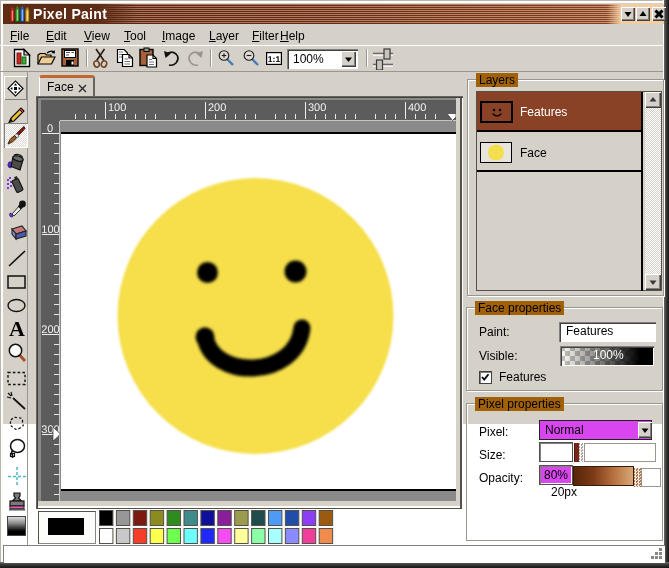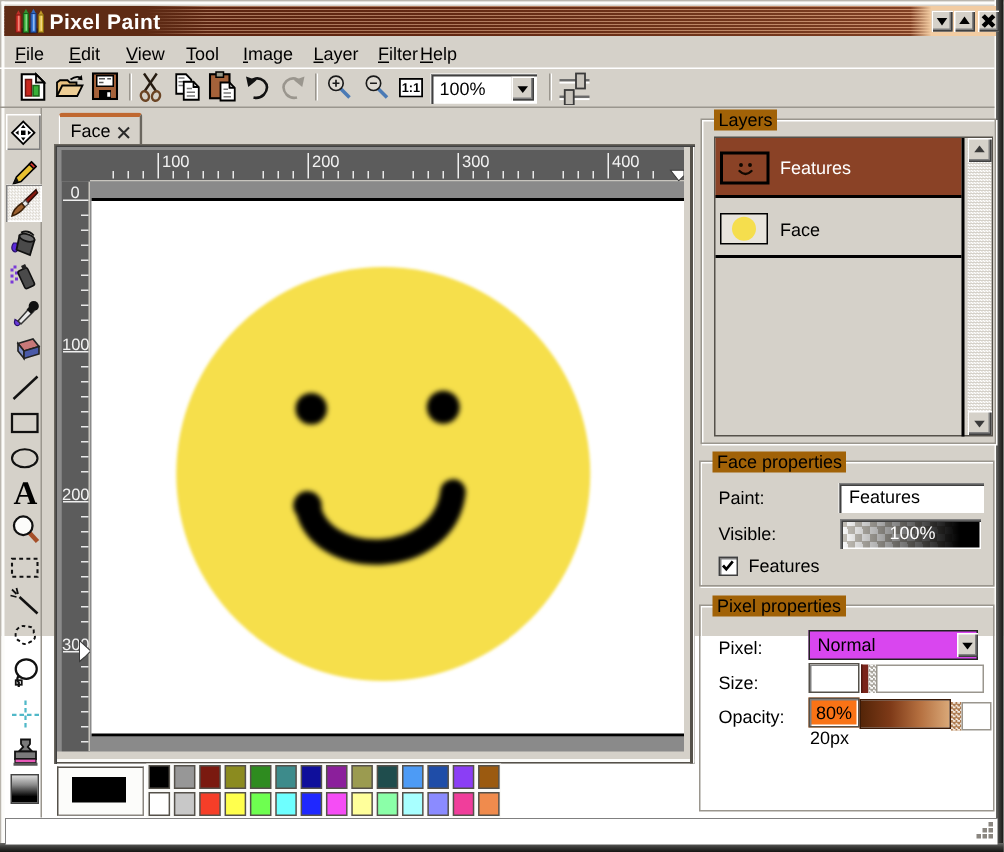--- a/index.html
+++ b/index.html
@@ -413,27 +413,27 @@
     <div class="abs" style="left:12px;top:67px;">Opacity:</div>
 
     <div class="abs" style="left:72px;top:16px;width:113px;height:20px;background:#d946ef;border:1px solid #222;">
       <span class="abs" style="left:5px;top:2px;">Normal</span>
       <div class="abs btn" style="left:98px;top:1px;width:14px;height:16px;"><svg width="14" height="16">
             <path d="M3.5 6.5 L10.5 6.5 L7 11 Z" fill="#000"></path>
           </svg></div>
     </div>
 
     <div class="abs" style="left:72px;top:38px;width:34px;height:20px;background:#fff;box-shadow:inset 1px 1px 0 #808080, inset -1px -1px 0 #fff;border:1px solid #55514A;">
-      <span class="abs" style="left:0;top:2px;margin-top:40px;">20px</span>
+      <span class="abs" style="left:11px;top:2px;margin-top:40px;">20px</span>
     </div>
     <div class="abs" style="left:107px;top:39px;width:5px;height:19px;background:#7A241A;border-left:1px solid #50170F;"></div>
     <div class="abs" style="left:112px;top:39px;width:5px;height:19px;background:#D8D4CC;background-image:repeating-conic-gradient(rgba(255,255,255,0.9) 0% 25%, rgba(120,116,108,0.5) 25% 50%);background-size:3px 3px;"></div>
     <div class="abs" style="left:117px;top:39px;width:72px;height:19px;background:#fff;border:1px solid #9A968E;"></div>
 
-    <div class="abs" style="left:72px;top:61px;width:34px;height:20px;background:#f97316;box-shadow:inset 1px 1px 0 #808080, inset -1px -1px 0 #fff;border:1px solid #55514A;">
+    <div class="abs" style="left:72px;top:61px;width:34px;height:20px;background:#d946ef;box-shadow:inset 1px 1px 0 #808080, inset -1px -1px 0 #fff;border:1px solid #55514A;">
       <span class="abs" style="left:4px;top:2px;">80%</span>
     </div>
     <div class="abs" style="left:106px;top:62px;width:61px;height:20px;background:linear-gradient(to right,#552508,#7E3A18,#B57040,#D9A878);border:1px solid #3A1A08;"></div>
     <div class="abs" style="left:167px;top:64px;width:7px;height:19px;background:#C89B6E;background-image:repeating-conic-gradient(rgba(255,255,255,0.75) 0% 25%, rgba(122,60,20,0.35) 25% 50%);background-size:3px 3px;"></div>
     <div class="abs" style="left:174px;top:64px;width:20px;height:19px;background:#fff;border:1px solid #9A968E;"></div>
   </div>
 
   <div id="curcolor" class="abs" style="left:38px;top:511px;width:58px;height:33px;background:#FCFCFA;border:1px solid #55514A;border-right-color:#8A8680;border-bottom-color:#8A8680;">
     <div class="abs" style="left:9px;top:6px;width:36px;height:17px;background:#000;"></div>
   </div>

